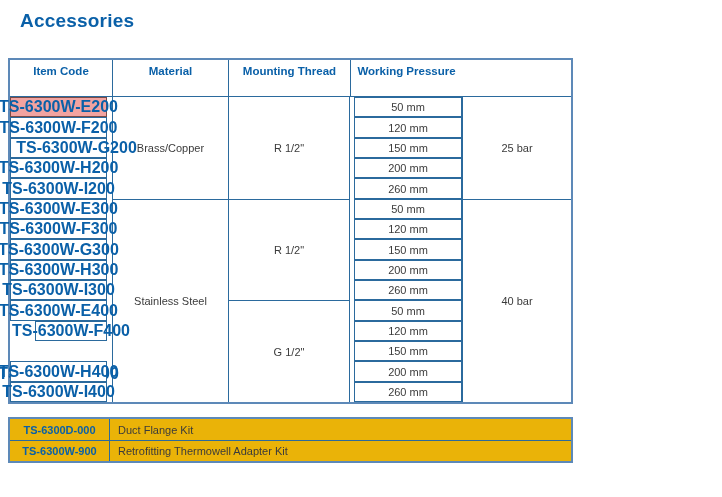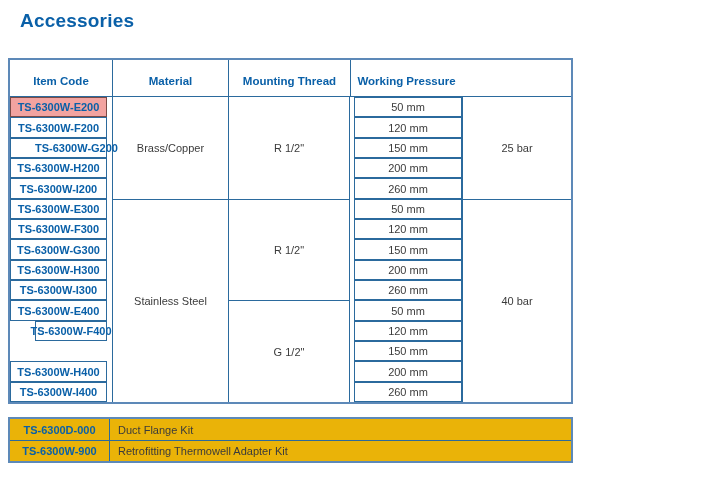--- a/index.html
+++ b/index.html
@@ -26,32 +26,32 @@
     margin:26px 0 0 8px;width:565px;
     border:2px solid var(--outer);
     background:#fff;
   }
   .thead{
     display:grid;grid-template-columns:102px 116px 122px 112px 109px;
     height:37px;border-bottom:1px solid var(--line);
   }
   .th{
     display:flex;align-items:flex-end;justify-content:center;
-    text-align:left;padding-bottom:8px;
+    text-align:left;padding-bottom:18px;
     font-weight:bold;font-size:11.5px;line-height:1.12;color:var(--blue-text);
   }
   .th.bl{border-left:1px solid var(--line);}
   .tbody{
     display:grid;grid-template-columns:102px 116px 122px 112px 109px;
     grid-auto-rows:20.35px;
   }
   .code-box{
     grid-column:1;border:1px solid var(--line);margin-right:5px;
     display:flex;align-items:center;justify-content:center;
-    font-weight:bold;font-size:11px;color:var(--blue-text);
+    font-weight:bold;font-size:16px;color:var(--blue-text);
     background:#fff;white-space:nowrap;
   }
   .code-box.hl{background:var(--hl-bg);border-color:var(--hl-border);}
   .len-box{
     grid-column:4;border:1px solid var(--line);margin-left:4px;
     display:flex;align-items:center;justify-content:center;
     font-size:11px;color:var(--dark);background:#fff;white-space:nowrap;
   }
   .span-cell{
     display:flex;align-items:center;justify-content:center;

